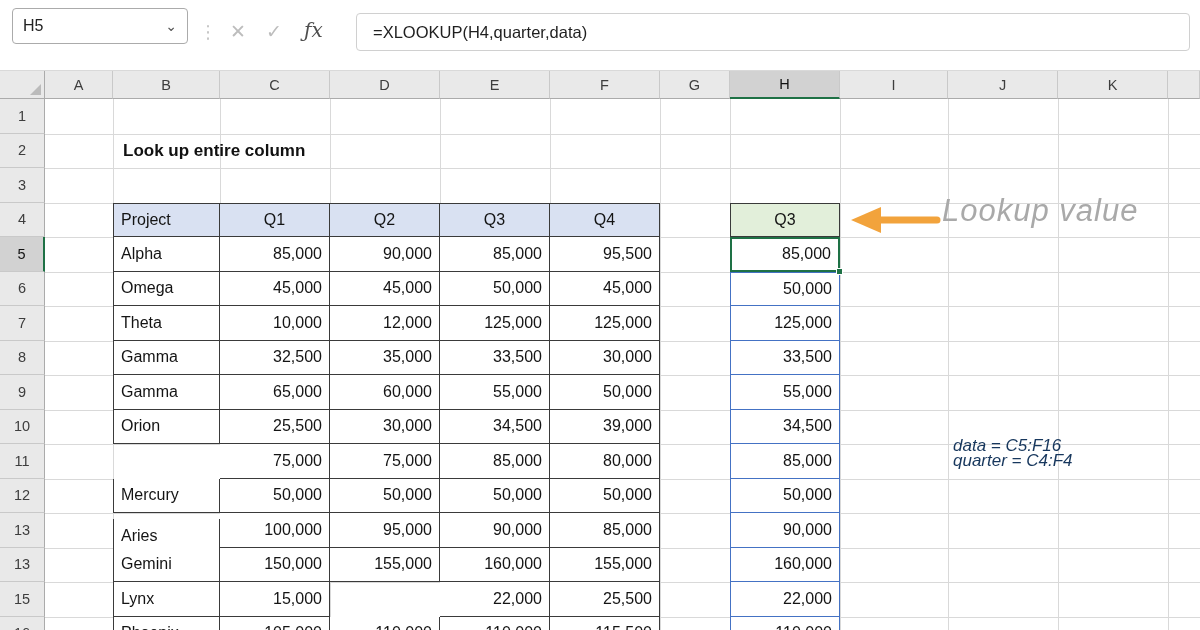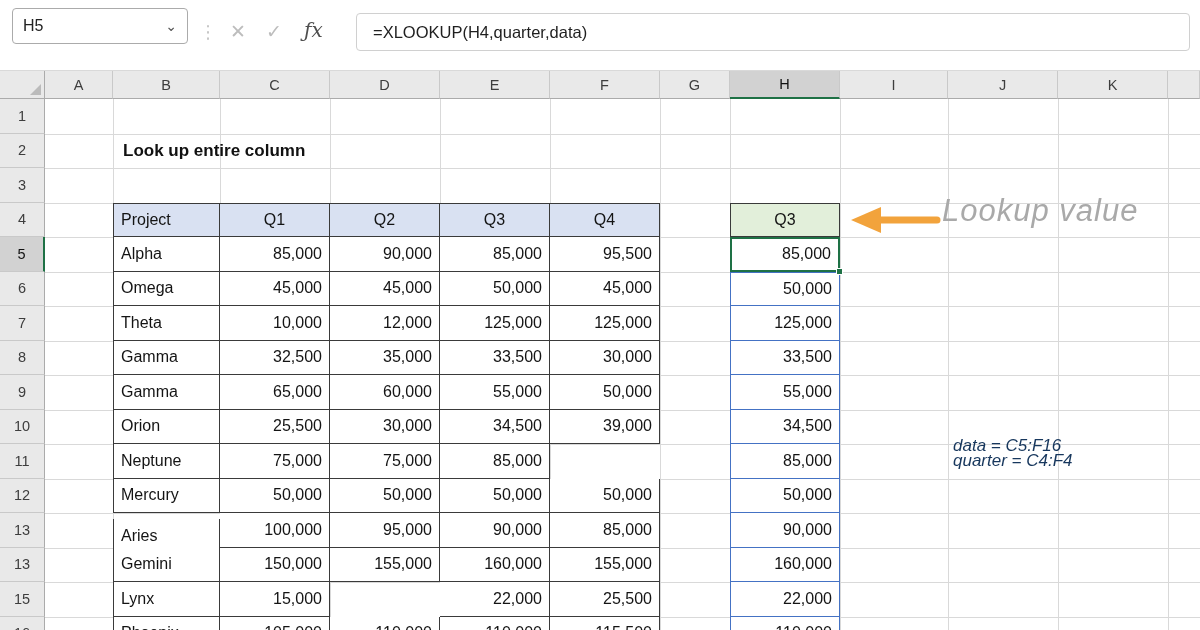--- a/index.html
+++ b/index.html
@@ -163,24 +163,24 @@
     <div class="cell txt" style="left: 113px; top: 304px; width: 107px; height: 34.5px; border-bottom: 1px solid rgb(58, 58, 58); border-right: 1px solid rgb(58, 58, 58); border-left: 1px solid rgb(58, 58, 58);">Gamma</div>
     <div class="cell num" style="left: 220px; top: 304px; width: 110px; height: 34.5px; border-bottom: 1px solid rgb(58, 58, 58); border-right: 1px solid rgb(58, 58, 58); border-left: none;">65,000</div>
     <div class="cell num" style="left: 330px; top: 304px; width: 110px; height: 34.5px; border-bottom: 1px solid rgb(58, 58, 58); border-right: 1px solid rgb(58, 58, 58); border-left: none;">60,000</div>
     <div class="cell num" style="left: 440px; top: 304px; width: 110px; height: 34.5px; border-bottom: 1px solid rgb(58, 58, 58); border-right: 1px solid rgb(58, 58, 58); border-left: none;">55,000</div>
     <div class="cell num" style="left: 550px; top: 304px; width: 110px; height: 34.5px; border-bottom: 1px solid rgb(58, 58, 58); border-right: 1px solid rgb(58, 58, 58); border-left: none;">50,000</div>
     <div class="cell txt" style="left: 113px; top: 338.5px; width: 107px; height: 34.5px; border-bottom: 1px solid rgb(58, 58, 58); border-right: 1px solid rgb(58, 58, 58); border-left: 1px solid rgb(58, 58, 58);">Orion</div>
     <div class="cell num" style="left: 220px; top: 338.5px; width: 110px; height: 34.5px; border-bottom: 1px solid rgb(58, 58, 58); border-right: 1px solid rgb(58, 58, 58); border-left: none;">25,500</div>
     <div class="cell num" style="left: 330px; top: 338.5px; width: 110px; height: 34.5px; border-bottom: 1px solid rgb(58, 58, 58); border-right: 1px solid rgb(58, 58, 58); border-left: none;">30,000</div>
     <div class="cell num" style="left: 440px; top: 338.5px; width: 110px; height: 34.5px; border-bottom: 1px solid rgb(58, 58, 58); border-right: 1px solid rgb(58, 58, 58); border-left: none;">34,500</div>
     <div class="cell num" style="left: 550px; top: 338.5px; width: 110px; height: 34.5px; border-bottom: 1px solid rgb(58, 58, 58); border-right: 1px solid rgb(58, 58, 58); border-left: none;">39,000</div>
-    <div class="cell txt" style="left: 113px; top: 373px; width: 107px; height: 34.5px; border-bottom: 1px solid rgb(58, 58, 58); border-right: 1px solid rgb(58, 58, 58); border-left: 1px solid rgb(58, 58, 58);">Neptune</div>
     <div class="cell num" style="left: 220px; top: 373px; width: 110px; height: 34.5px; border-bottom: 1px solid rgb(58, 58, 58); border-right: 1px solid rgb(58, 58, 58); border-left: none;">75,000</div>
     <div class="cell num" style="left: 330px; top: 373px; width: 110px; height: 34.5px; border-bottom: 1px solid rgb(58, 58, 58); border-right: 1px solid rgb(58, 58, 58); border-left: none;">75,000</div>
     <div class="cell num" style="left: 440px; top: 373px; width: 110px; height: 34.5px; border-bottom: 1px solid rgb(58, 58, 58); border-right: 1px solid rgb(58, 58, 58); border-left: none;">85,000</div>
+    <div class="cell num" style="left: 550px; top: 373px; width: 110px; height: 34.5px; border-bottom: 1px solid rgb(58, 58, 58); border-right: 1px solid rgb(58, 58, 58); border-left: none;">80,000</div>
     <div class="cell txt" style="left: 113px; top: 407.5px; width: 107px; height: 34.5px; border-bottom: 1px solid rgb(58, 58, 58); border-right: 1px solid rgb(58, 58, 58); border-left: 1px solid rgb(58, 58, 58);">Mercury</div>
     <div class="cell num" style="left: 220px; top: 407.5px; width: 110px; height: 34.5px; border-bottom: 1px solid rgb(58, 58, 58); border-right: 1px solid rgb(58, 58, 58); border-left: none;">50,000</div>
     <div class="cell num" style="left: 330px; top: 407.5px; width: 110px; height: 34.5px; border-bottom: 1px solid rgb(58, 58, 58); border-right: 1px solid rgb(58, 58, 58); border-left: none;">50,000</div>
     <div class="cell num" style="left: 440px; top: 407.5px; width: 110px; height: 34.5px; border-bottom: 1px solid rgb(58, 58, 58); border-right: 1px solid rgb(58, 58, 58); border-left: none;">50,000</div>
     <div class="cell num" style="left: 550px; top: 407.5px; width: 110px; height: 34.5px; border-bottom: 1px solid rgb(58, 58, 58); border-right: 1px solid rgb(58, 58, 58); border-left: none;">50,000</div>
     <div class="cell txt" style="left: 113px; top: 448px; width: 107px; height: 34.5px; border-bottom: 1px solid rgb(58, 58, 58); border-right: 1px solid rgb(58, 58, 58); border-left: 1px solid rgb(58, 58, 58);">Aries</div>
     <div class="cell num" style="left: 220px; top: 442px; width: 110px; height: 34.5px; border-bottom: 1px solid rgb(58, 58, 58); border-right: 1px solid rgb(58, 58, 58); border-left: none;">100,000</div>
     <div class="cell num" style="left: 330px; top: 442px; width: 110px; height: 34.5px; border-bottom: 1px solid rgb(58, 58, 58); border-right: 1px solid rgb(58, 58, 58); border-left: none;">95,000</div>
     <div class="cell num" style="left: 440px; top: 442px; width: 110px; height: 34.5px; border-bottom: 1px solid rgb(58, 58, 58); border-right: 1px solid rgb(58, 58, 58); border-left: none;">90,000</div>
     <div class="cell num" style="left: 550px; top: 442px; width: 110px; height: 34.5px; border-bottom: 1px solid rgb(58, 58, 58); border-right: 1px solid rgb(58, 58, 58); border-left: none;">85,000</div>

